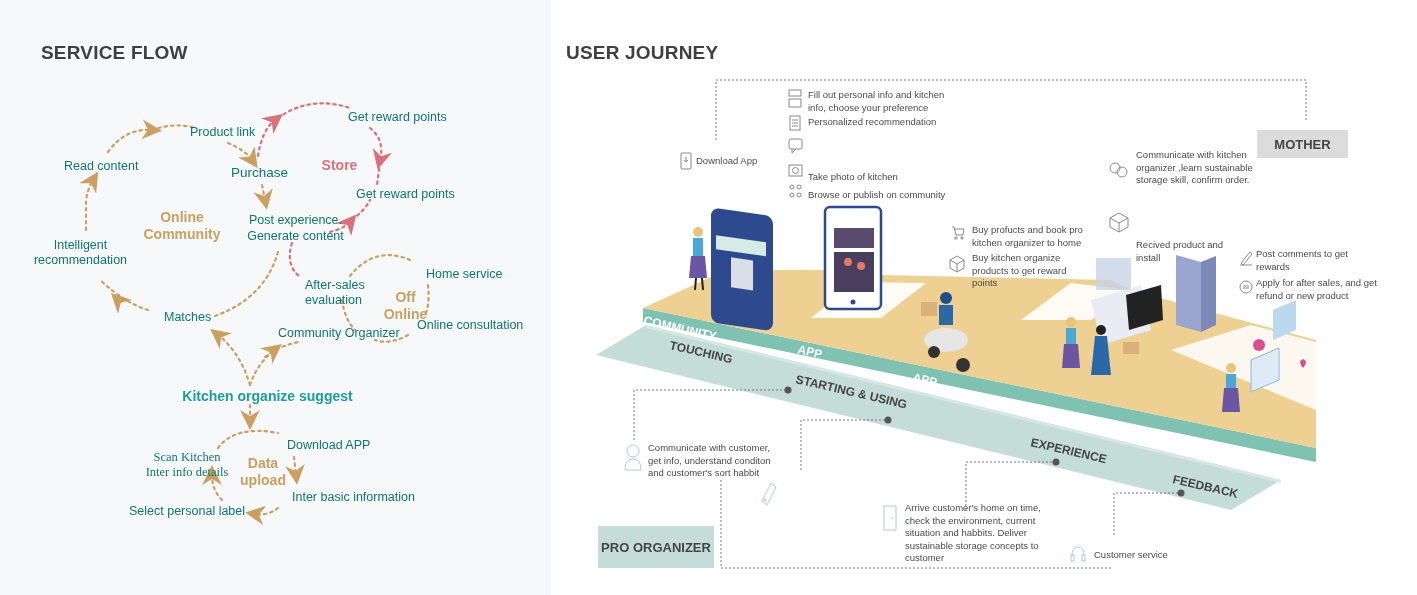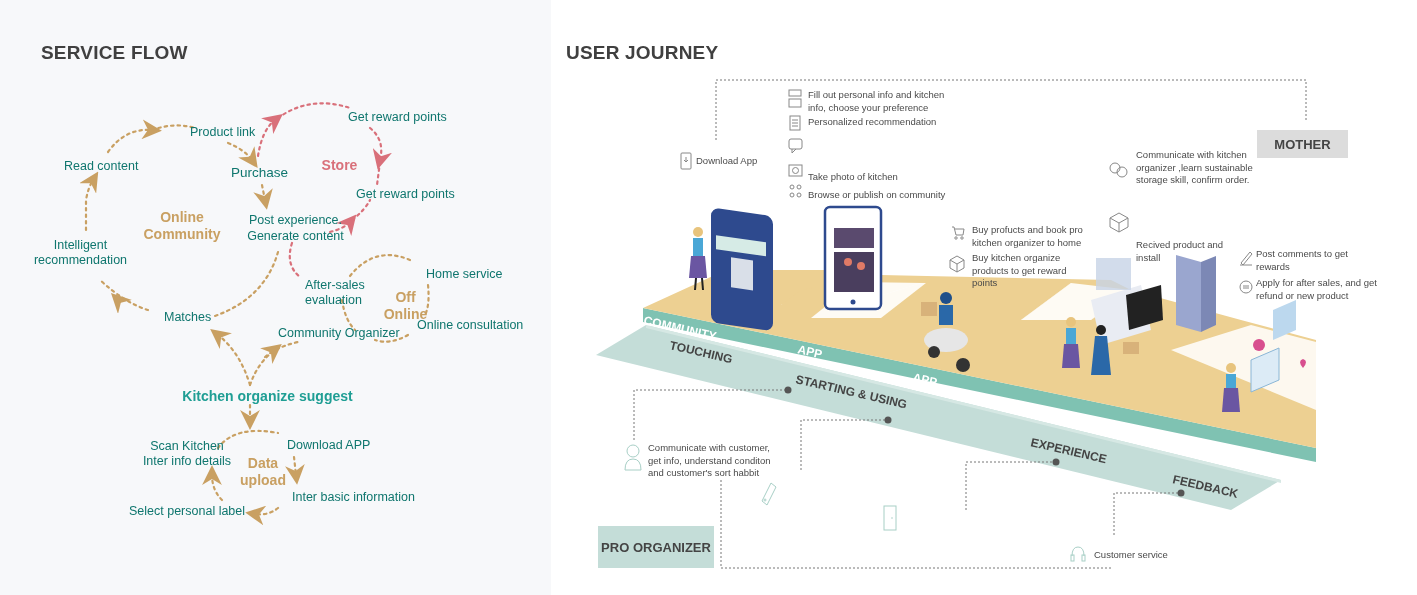--- a/index.html
+++ b/index.html
@@ -99,21 +99,21 @@
     <div>recommendation</div>
   </div>
   <div class="lbl" style="left:305px;top:278px;line-height:15px;">
     <div>After-sales</div>
     <div>evaluation</div>
   </div>
   <div class="lbl" style="left:426px;top:267px;">Home service</div>
   <div class="lbl" style="left:417px;top:318px;">Online consultation</div>
   <div class="lbl" style="left:164px;top:310px;">Matches</div>
   <div class="lbl" style="left:278px;top:326px;">Community Organizer</div>
-  <div class="lbl c" style="left:134px;top:439px;width:106px;">
+  <div class="lbl c" style="left:134px;top:450px;width:106px;font-family:Liberation Serif, serif;">
     <div>Scan Kitchen</div>
     <div>Inter info details</div>
   </div>
   <div class="lbl" style="left:287px;top:438px;">Download APP</div>
   <div class="lbl" style="left:292px;top:490px;">Inter basic information</div>
   <div class="lbl" style="left:129px;top:504px;">Select personal label</div>
 </div>
 
 <div class="right-panel">
   <div class="section-title" style="left:15px;top:42px;">USER JOURNEY</div>
@@ -333,20 +333,21 @@
         <circle cx="4" cy="18" r="1" fill="none" stroke="#a8cfc6"></circle>
       </svg>
     </div>
 
   <div class="ico" style="left:332px;top:505px;">
       <svg width="14" height="26">
         <rect x="1" y="1" width="12" height="24" fill="none" stroke="#a8cfc6"></rect>
         <circle cx="9" cy="13" r="0.8" fill="#a8cfc6"></circle>
       </svg>
     </div>
+  <div class="note" style="left:354px;top:502px;width:140px;">Arrive customer's home on time, check the environment, current situation and habbits. Deliver sustainable storage concepts to customer</div>
 
   <div class="ico" style="left:519px;top:545px;">
       <svg width="16" height="18">
         <path d="M2,11 Q2,2 8,2 Q14,2 14,11" fill="none" stroke="#a8cfc6"></path>
         <rect x="1" y="10" width="3" height="6" fill="none" stroke="#a8cfc6"></rect>
         <rect x="12" y="10" width="3" height="6" fill="none" stroke="#a8cfc6"></rect>
       </svg>
     </div>
   <div class="note" style="left:543px;top:549px;">Customer service</div>
 </div>

